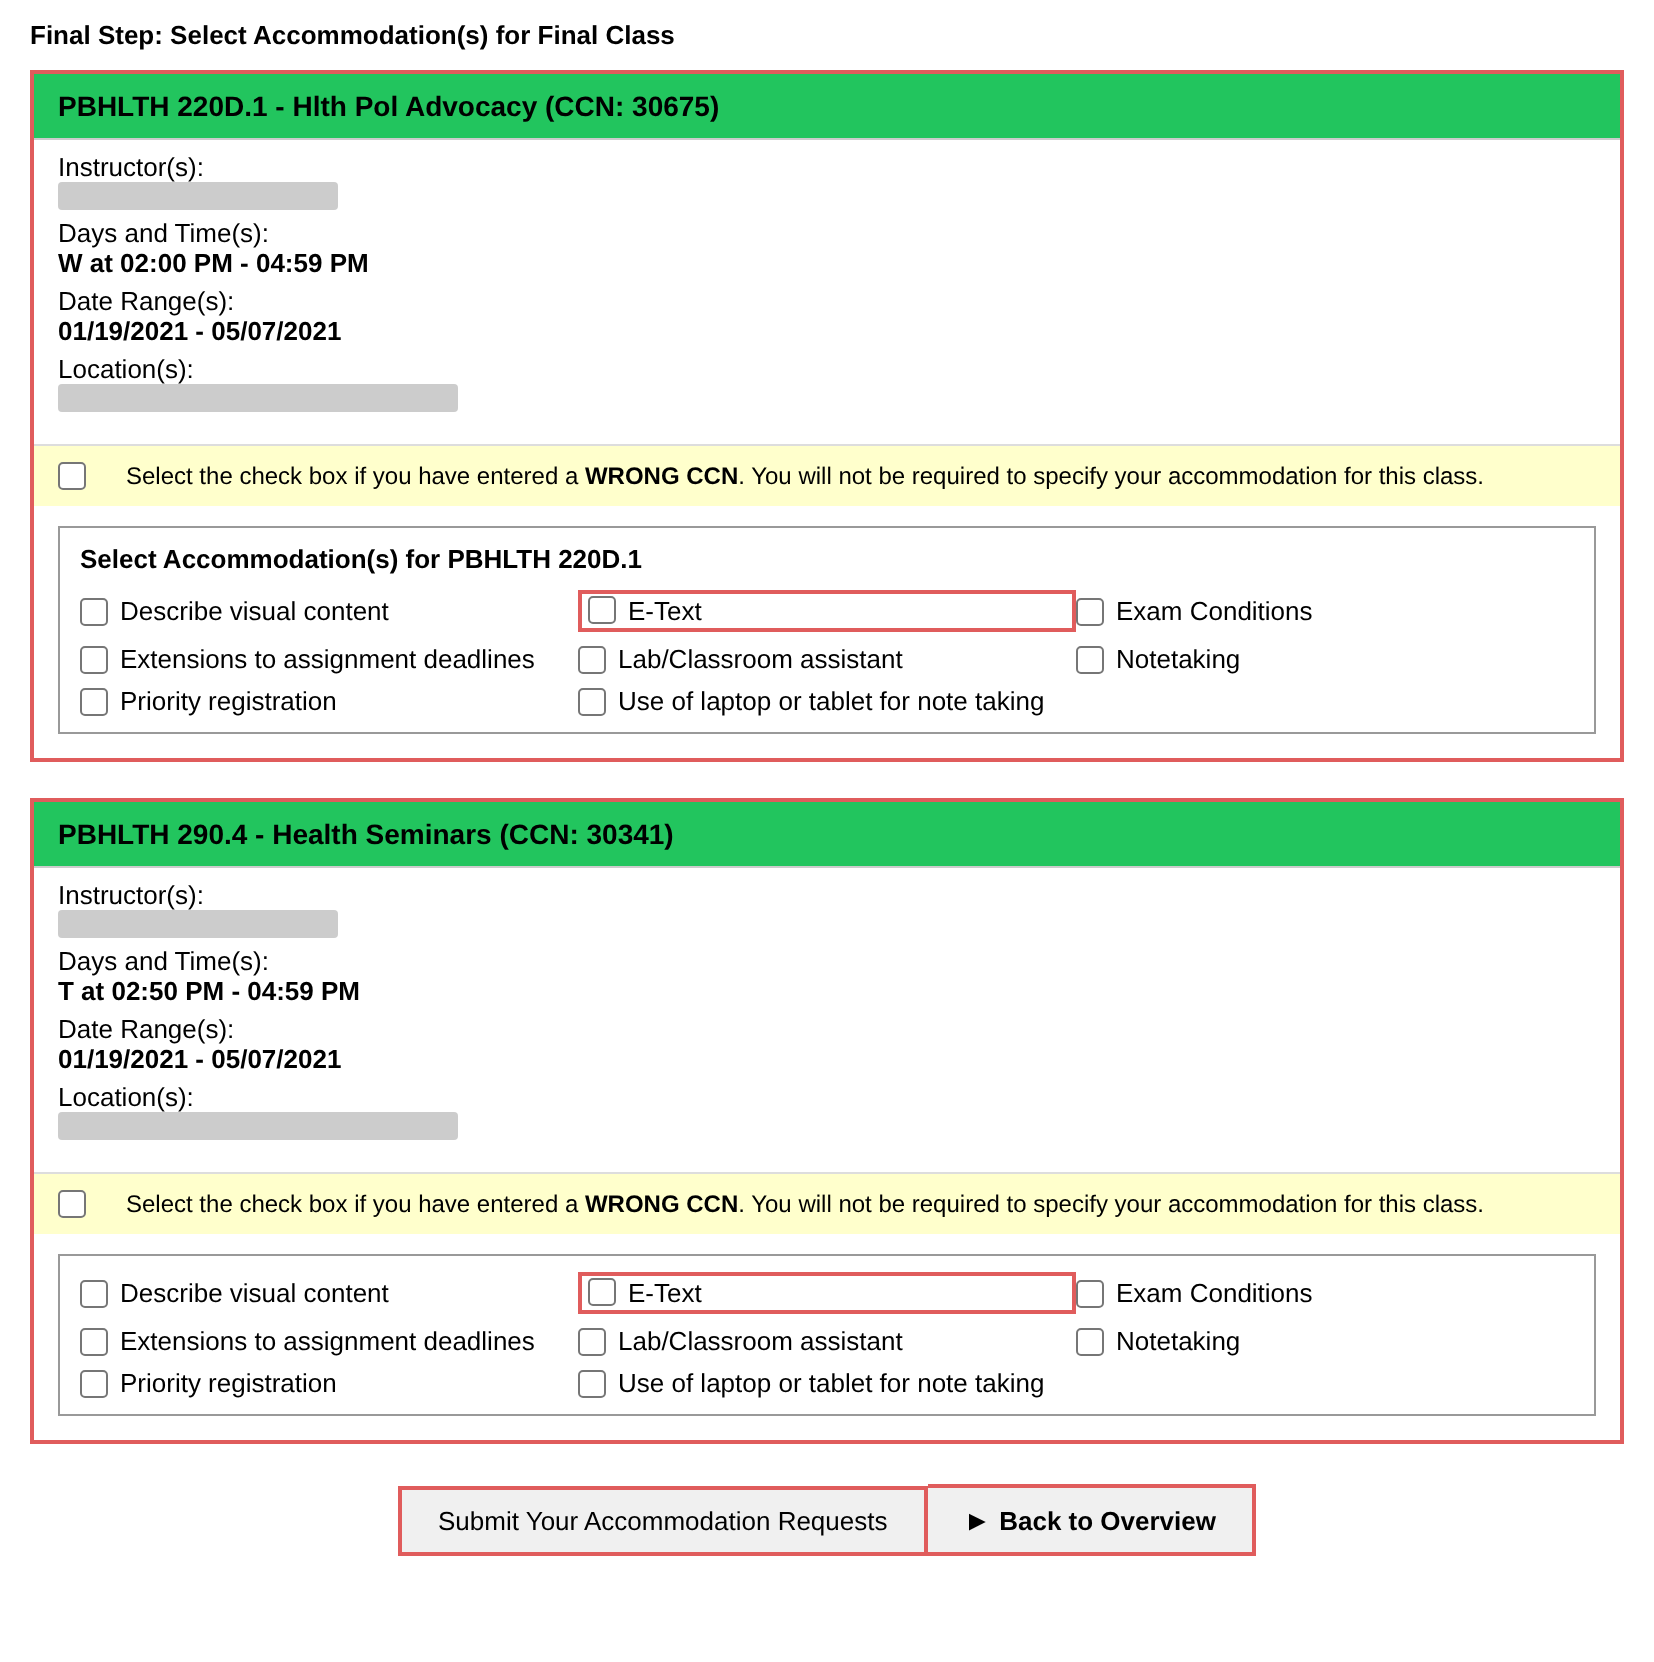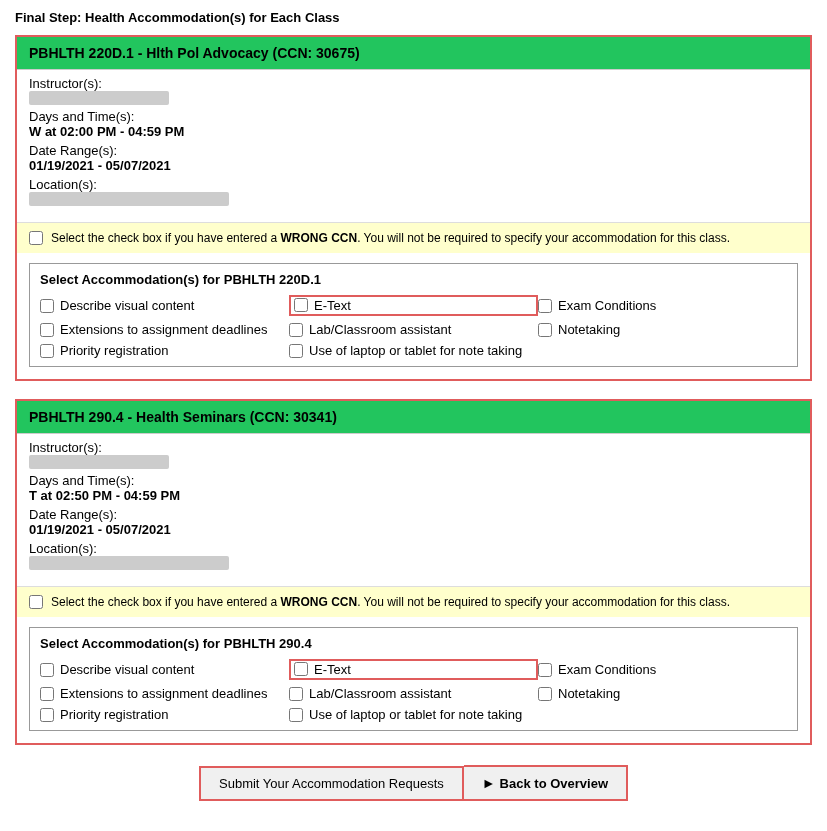--- a/index.html
+++ b/index.html
@@ -56,21 +56,21 @@
       height: 14px;
       background: #ccc;
       border-radius: 2px;
     }
     .wrong-ccn-box {
       background: #ffffcc;
       border-top: 1px solid #ddd;
       padding: 8px 12px;
       display: flex;
       align-items: center;
-      gap: 8px;
+      gap: 20px;
       margin-top: 6px;
     }
     .wrong-ccn-box input[type="checkbox"] {
       width: 14px;
       height: 14px;
       flex-shrink: 0;
     }
     .wrong-ccn-text {
       font-size: 12px;
     }
@@ -141,21 +141,21 @@
     }
     .arrow-icon {
       display: inline-block;
       margin-right: 4px;
       font-size: 14px;
     }
   </style>
 </head>
 <body>
 
-<div class="page-title">Final Step: Health Accommodation(s) for Each Class</div>
+<div class="page-title">Final Step: Select Accommodation(s) for Final Class</div>
 
 <div id="classes-container">
     <div class="class-card">
       <div class="class-header">PBHLTH 220D.1 - Hlth Pol Advocacy   (CCN: 30675)</div>
       <div class="class-info">
         <div class="class-info-row">
           <span class="info-label">Instructor(s):</span>
           <span class="info-value-blurred"></span>
         </div>
         <div class="class-info-row">
@@ -236,21 +236,20 @@
           <span class="info-value-blurred-long"></span>
         </div>
       </div>
       <div class="wrong-ccn-box">
     <input type="checkbox" style="">
     <span class="wrong-ccn-text">
       Select the check box if you have entered a <strong>WRONG CCN</strong>. You will not be required to specify your accommodation for this class.
     </span>
   </div>
       <div class="accommodations-section">
-        <div class="accommodations-header">Select Accommodation(s) for PBHLTH 290.4</div>
         <div class="accommodations-grid">
           <div class="accom-item">
             <input type="checkbox" style="">
             <span>Describe visual content</span>
           </div>
           <div class="etext-highlighted">
             <input type="checkbox" style="">
             <span>E-Text</span>
           </div>
           <div class="accom-item">

